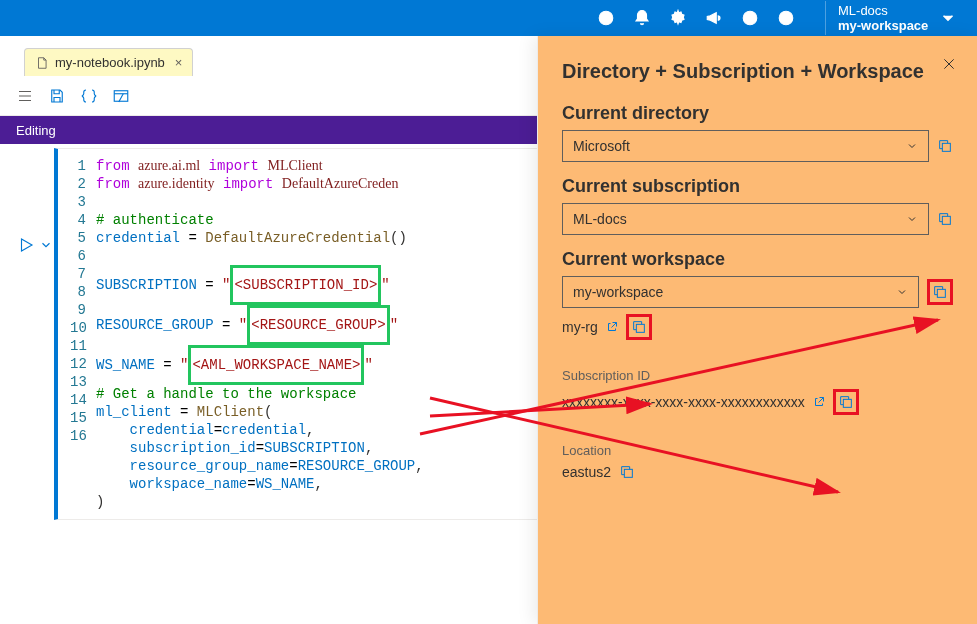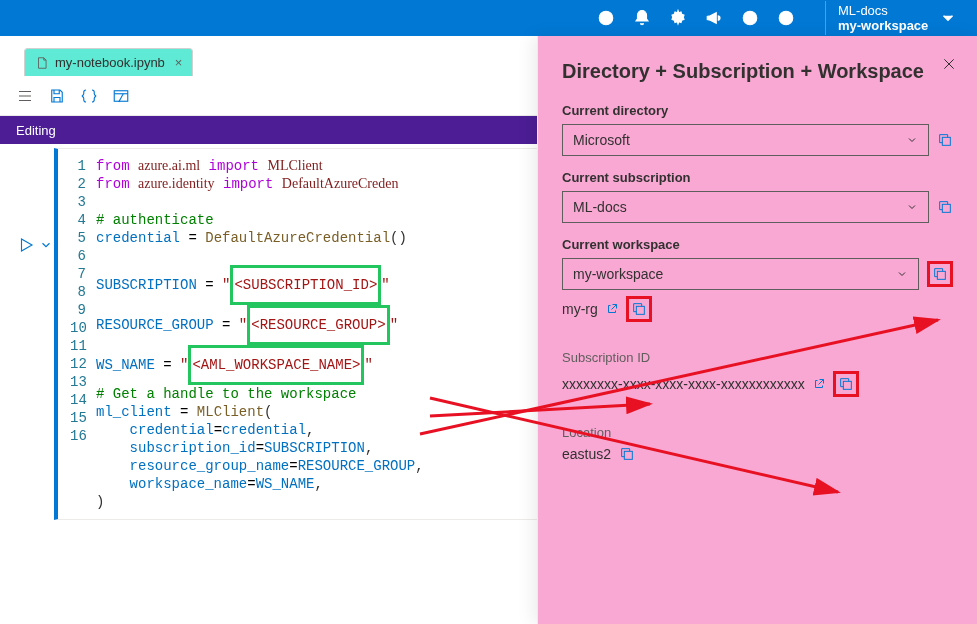--- a/index.html
+++ b/index.html
@@ -9,21 +9,21 @@
 .header { height: 36px; background: #0078d4; display: flex; justify-content: flex-end; align-items: center; padding-right: 12px; }
 .header-icons { display: flex; gap: 18px; align-items: center; }
 .header-icon { width: 18px; height: 18px; fill: #fff; stroke: #fff; cursor: pointer; }
 .ws-box { border-left: 1px solid rgba(255,255,255,0.3); padding: 2px 36px 2px 12px; margin-left: 12px; min-width: 140px; text-align: left; position: relative; cursor: pointer; }
 .ws-box .line1 { color: #fff; font-size: 13px; }
 .ws-box .line2 { color: #fff; font-size: 13px; font-weight: 600; }
 .ws-chev { position: absolute; right: 8px; top: 50%; transform: translateY(-50%); }
 
 
 .tabbar { height: 40px; display: flex; align-items: flex-end; padding-left: 24px; }
-.tab { display: flex; align-items: center; gap: 6px; border: 1px solid #d1d1d1; border-bottom: none; background: #5eead4; padding: 6px 10px; border-radius: 4px 4px 0 0; font-size: 13px; }
+.tab { display: flex; align-items: center; gap: 6px; border: 1px solid #d1d1d1; border-bottom: none; background: #fef9c3; padding: 6px 10px; border-radius: 4px 4px 0 0; font-size: 13px; }
 .tab svg { width: 14px; height: 14px; }
 
 
 .toolbar2 { height: 40px; display: flex; align-items: center; padding: 0 16px; gap: 14px; border-bottom: 1px solid #edebe9; }
 .tb-icon { width: 18px; height: 18px; stroke: #0078d4; fill: none; cursor: pointer; }
 .tb-icon.gray { stroke: #605e5c; }
 .tb-spacer { flex: 1; }
 .edit-vs { display: flex; align-items: center; gap: 6px; color: #605e5c; font-size: 13px; cursor: pointer; }
 
 
@@ -41,24 +41,24 @@
 .fn { color: #795e26; }
 .str { color: #a31515; }
 .cm { color: #008000; }
 .var { color: #0070c1; }
 .op { color: #000; }
 
 
 .redbox { border: 3px solid #22c55e; padding: 8px 1px; display: inline-block; }
 
 
-.panel { position: absolute; top: 36px; right: 0; width: 440px; height: calc(100% - 36px); background: #f9a8d4; border-left: 1px solid #edebe9; box-shadow: -4px 0 16px rgba(0,0,0,0.08); padding: 24px 24px 16px 24px; }
+.panel { position: absolute; top: 36px; right: 0; width: 440px; height: calc(100% - 36px); background: #fdba74; border-left: 1px solid #edebe9; box-shadow: -4px 0 16px rgba(0,0,0,0.08); padding: 24px 24px 16px 24px; }
 .panel h2 { font-size: 20px; font-weight: 600; margin-bottom: 20px; }
 .panel .close { position: absolute; top: 20px; right: 20px; cursor: pointer; }
-.panel label { display: block; font-size: 13px; font-weight: 600; margin: 14px 0 6px; }
+.panel label { display: block; font-size: 18px; font-weight: 600; margin: 14px 0 6px; }
 .panel .sel-row { display: flex; align-items: center; gap: 8px; }
 .panel .sel { flex: 1; border: 1px solid #605e5c; height: 32px; display: flex; align-items: center; justify-content: space-between; padding: 0 10px; cursor: pointer; }
 .panel .info-label { font-size: 13px; color: #605e5c; margin-top: 28px; }
 .panel .info-val { font-size: 14px; margin-top: 6px; display: flex; align-items: center; gap: 8px; }
 .copy-icon { width: 16px; height: 16px; fill: none; stroke: #0078d4; cursor: pointer; }
 .ext-icon { width: 12px; height: 12px; stroke: #0078d4; fill: none; }
 .red-outline { border: 3px solid #e81123; padding: 2px; display: inline-flex; }
 
 
 .overlay { position: absolute; top: 0; left: 0; width: 977px; height: 624px; pointer-events: none; }

